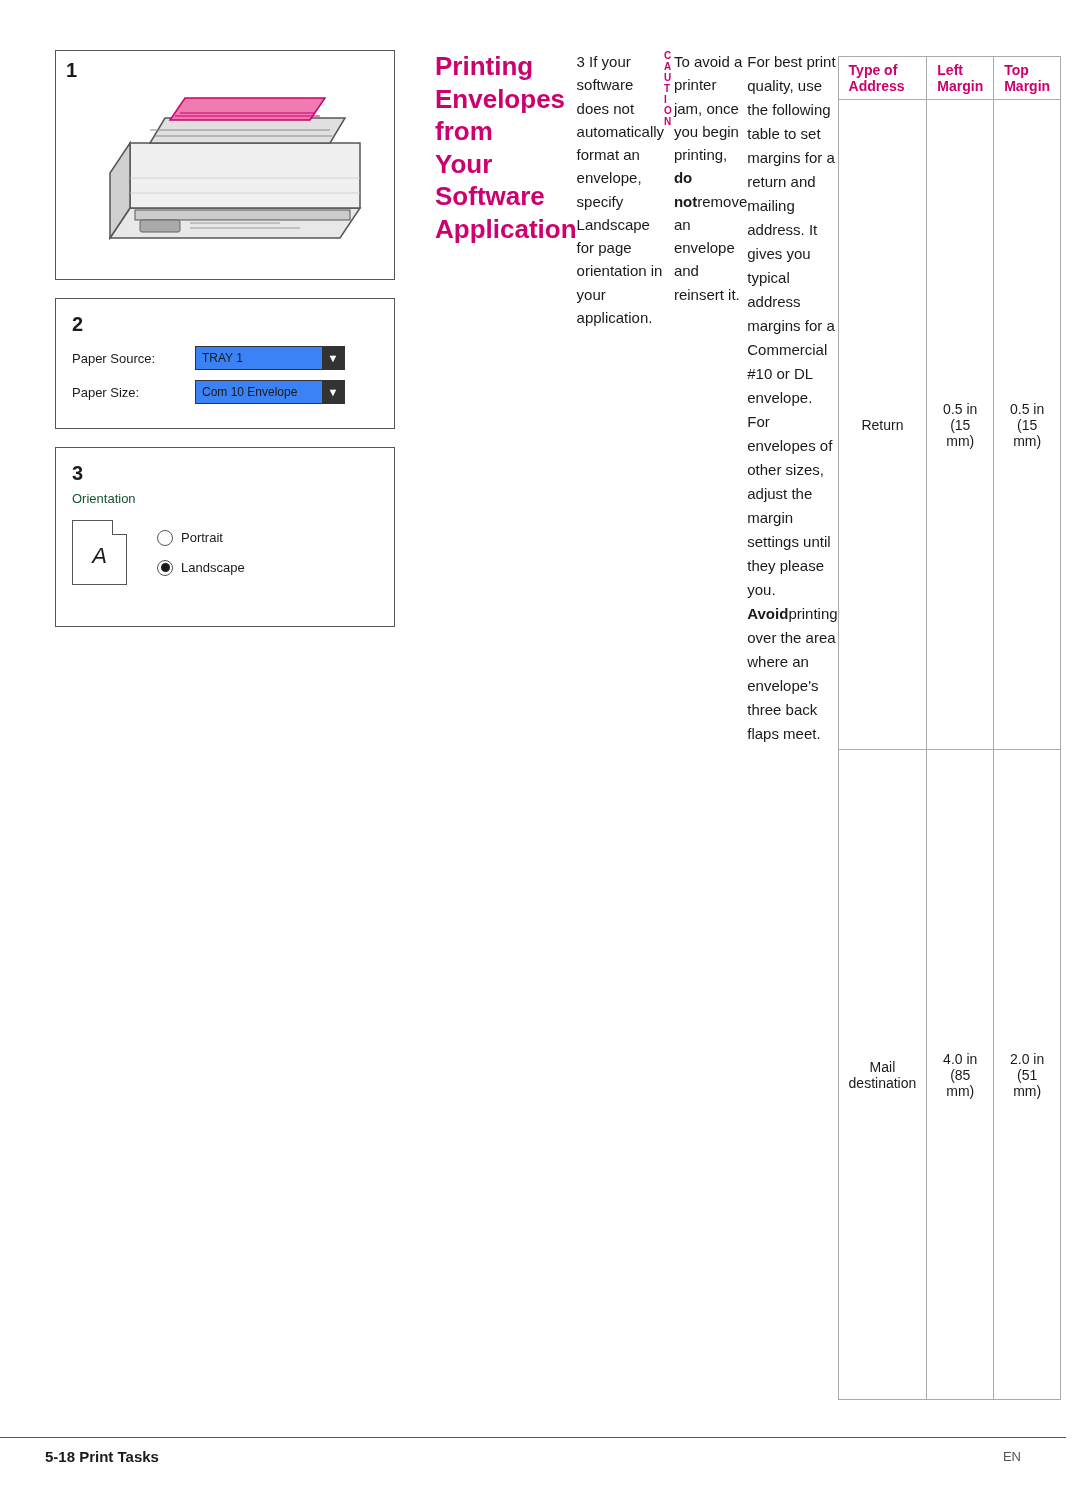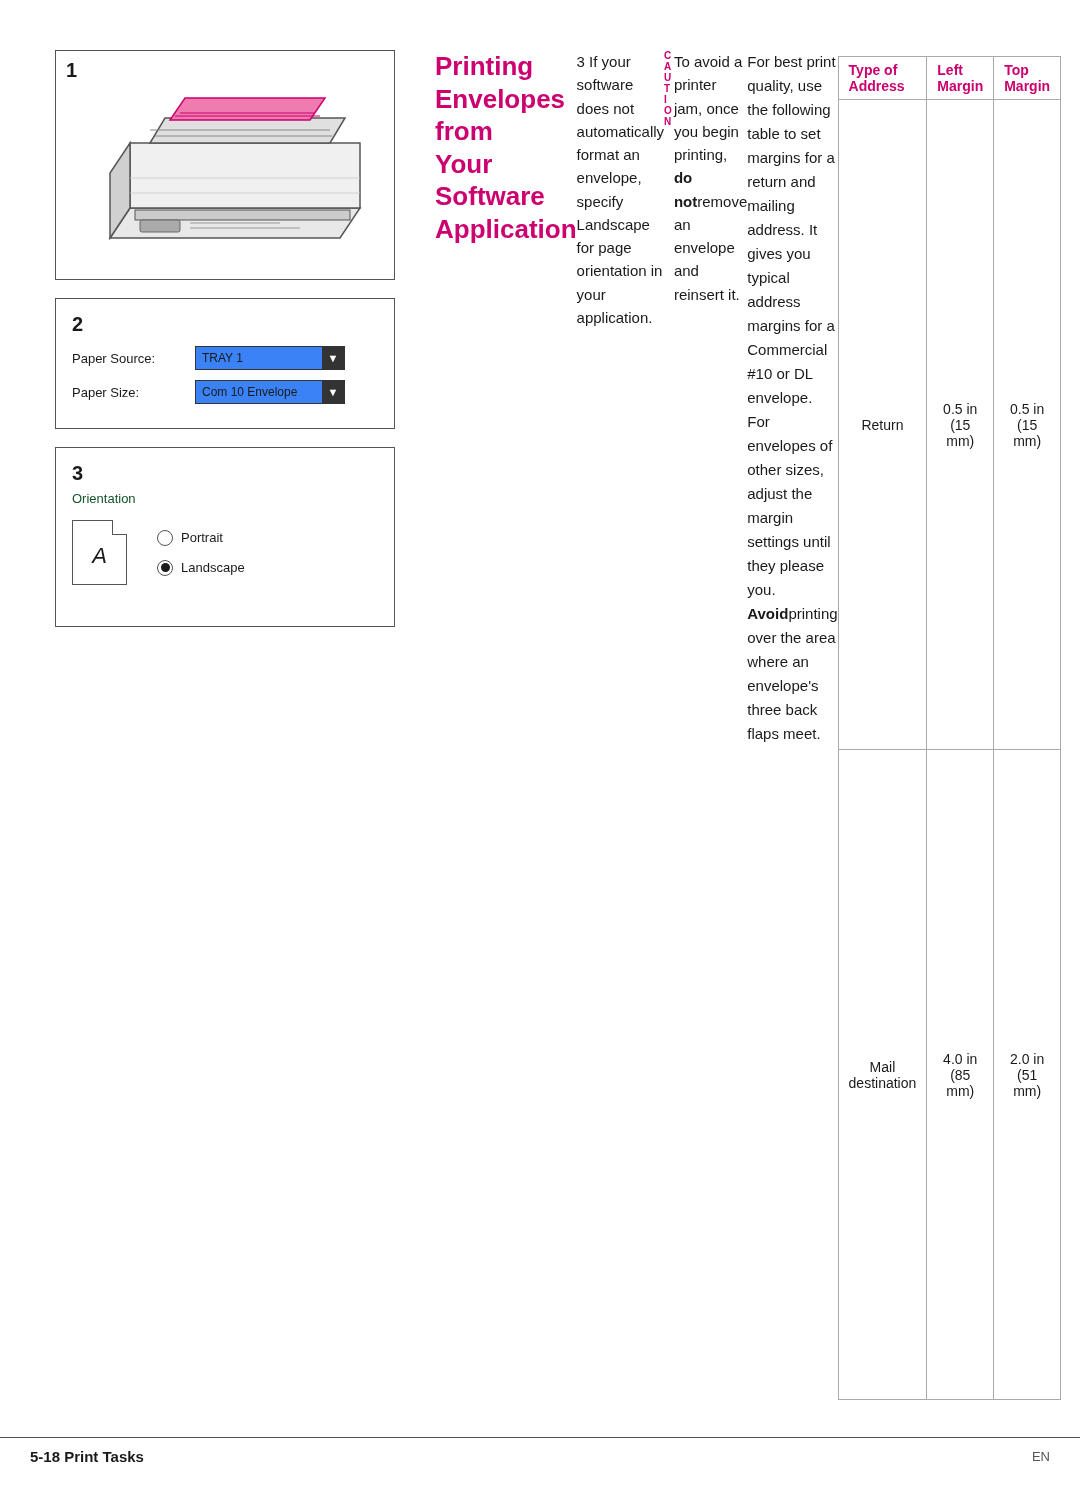--- a/index.html
+++ b/index.html
@@ -271,25 +271,25 @@
       padding: 5px 10px;
       text-align: center;
       vertical-align: middle;
     }
 
     
     .page-footer {
       position: absolute;
       bottom: 30px;
       left: 0;
-      right: 0;
+      right: 14px;
       display: flex;
       justify-content: space-between;
       align-items: center;
-      padding: 0 30px;
+      padding: 0 45px;
       border-top: 1.5px solid #555;
       padding-top: 10px;
     }
 
     .footer-left {
       font-size: 15px;
       font-weight: bold;
       color: #1a1a1a;
     }
 

